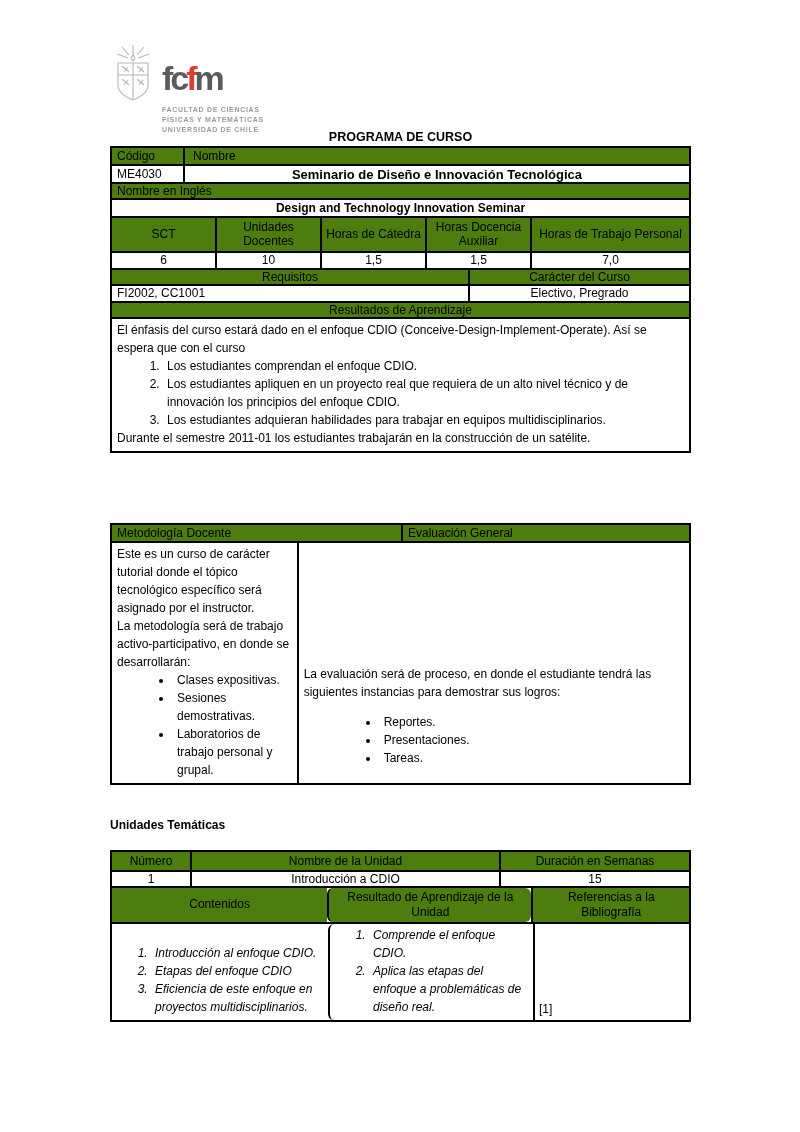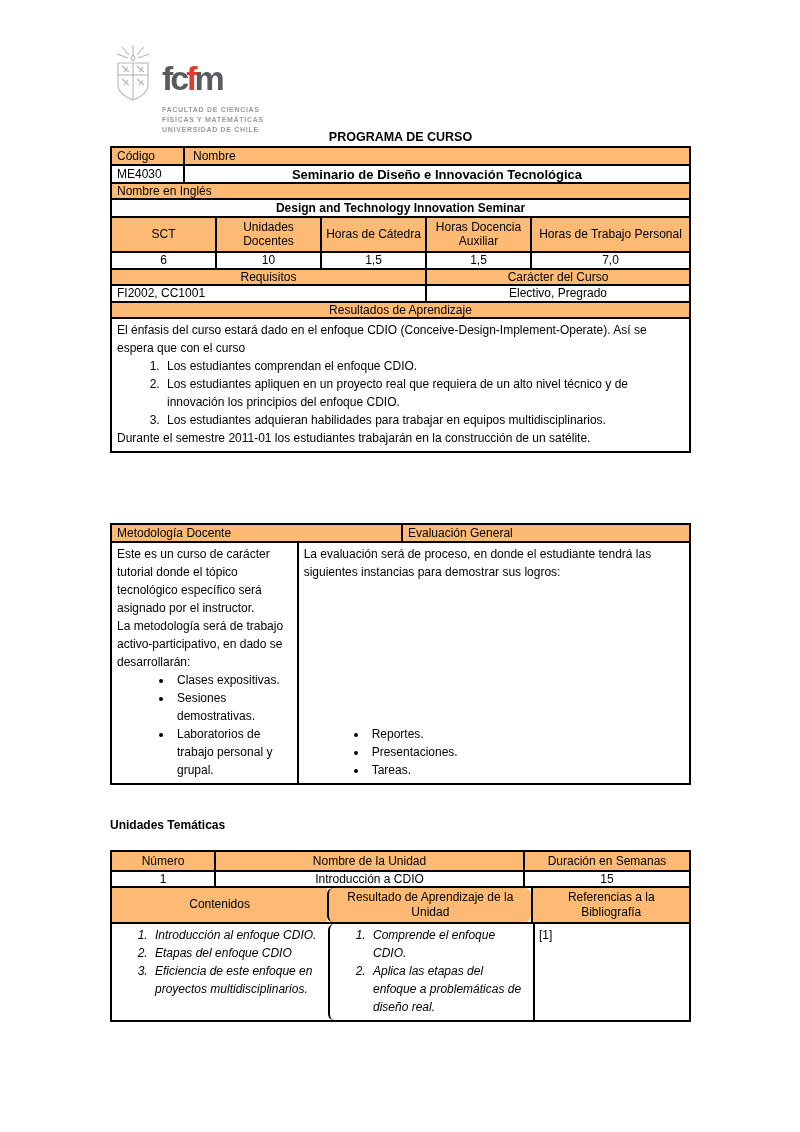--- a/index.html
+++ b/index.html
@@ -23,53 +23,53 @@
   
   .page-title { text-align:center; font-weight:bold; font-size:12.5px; height:16px; }
   .section-title { text-align:left; font-weight:bold; font-size:12px; margin-top:33px; margin-bottom:18px; }
 
   
   .tbl { border:2px solid #000; width:581px; }
   .trow { display:flex; border-top:2px solid #000; align-items:stretch; }
   .trow:first-child { border-top:none; }
   .tcell { border-left:2px solid #000; display:flex; flex-direction:column; justify-content:center; }
   .tcell:first-child { border-left:none; }
-  .gray { background:#fdba74; }
+  .gray { background:#4d7c0f; }
   .ctr { text-align:center; }
   .padl { padding-left:5px; }
-  .top { justify-content:space-between; }
+  .top { justify-content:flex-end; }
   .grow { flex:1 1 auto; }
 
   
   .c-cod { width:71px; }
   .c-sct { width:103px; }
   .c-h   { width:105px; }
-  .c-req { width:313px; }
+  .c-req { width:356px; }
 
   .r16 { min-height:16px; } .r18 { min-height:18px; } .r17 { min-height:17px; }
   .r33 { min-height:33px; } .r36 { min-height:36px; }
 
   .seminar-title { font-weight:bold; font-size:13px; }
   .bold { font-weight:bold; }
   .hours-head { font-size:12px; line-height:1.2; padding:2px 2px; }
 
   .bodycell { padding:2px 5px 4px 5px; line-height:1.5; }
   .bodycell p { margin:0; }
   ol.res-list { margin:0; padding-left:46px; }
   ol.res-list li { padding-left:4px; }
 
   
   .c-met { width:289px; }
   .methods-body { min-height:159px; }
   ul.met-list { margin:0; padding-left:56px; list-style-type:disc; }
-  ul.eval-list { margin:0; padding-left:64px; list-style-type:disc; }
+  ul.eval-list { margin:12px; padding-left:64px; list-style-type:disc; }
   ul.met-list li, ul.eval-list li { padding-left:4px; }
 
   
-  .u-num { width:102px; }
+  .u-num { width:78px; }
   .u-name { width:309px; }
   .u-cont { width:216px; }
   .u-res { width:205px;border-radius:6px; }
   .unit-head { line-height:1.25; padding:2px 3px; }
   .unit-body { min-height:74px; }
   ol.unit-list { margin:0; padding-left:34px; }
   ol.unit-list li { padding-left:4px;font-style:italic; }
   .ref-cell { padding:2px 4px; line-height:1.5; }
 </style>
 </head>
@@ -161,21 +161,21 @@
   </div>
 
   <div class="tbl" style="margin-top:70px">
     <div class="trow r16">
       <div class="tcell gray padl c-met">Metodología Docente</div>
       <div class="tcell gray padl grow">Evaluación General</div>
     </div>
     <div class="trow methods-body">
       <div class="tcell top bodycell c-met">
         <p>Este es un curso de carácter tutorial donde el tópico tecnológico específico será asignado por el instructor.</p>
-        <p>La metodología será de trabajo activo-participativo, en dado se desarrollarán:</p>
+        <p>La metodología será de trabajo activo-participativo, en donde se desarrollarán:</p>
         <ul class="met-list">
           <li>Clases expositivas.</li>
           <li>Sesiones demostrativas.</li>
           <li>Laboratorios de trabajo personal y grupal.</li>
         </ul>
       </div>
       <div class="tcell top bodycell grow">
         <p>La evaluación será de proceso, en donde el estudiante tendrá las siguientes instancias para demostrar sus logros:</p>
         <ul class="eval-list">
           <li>Reportes.</li>

